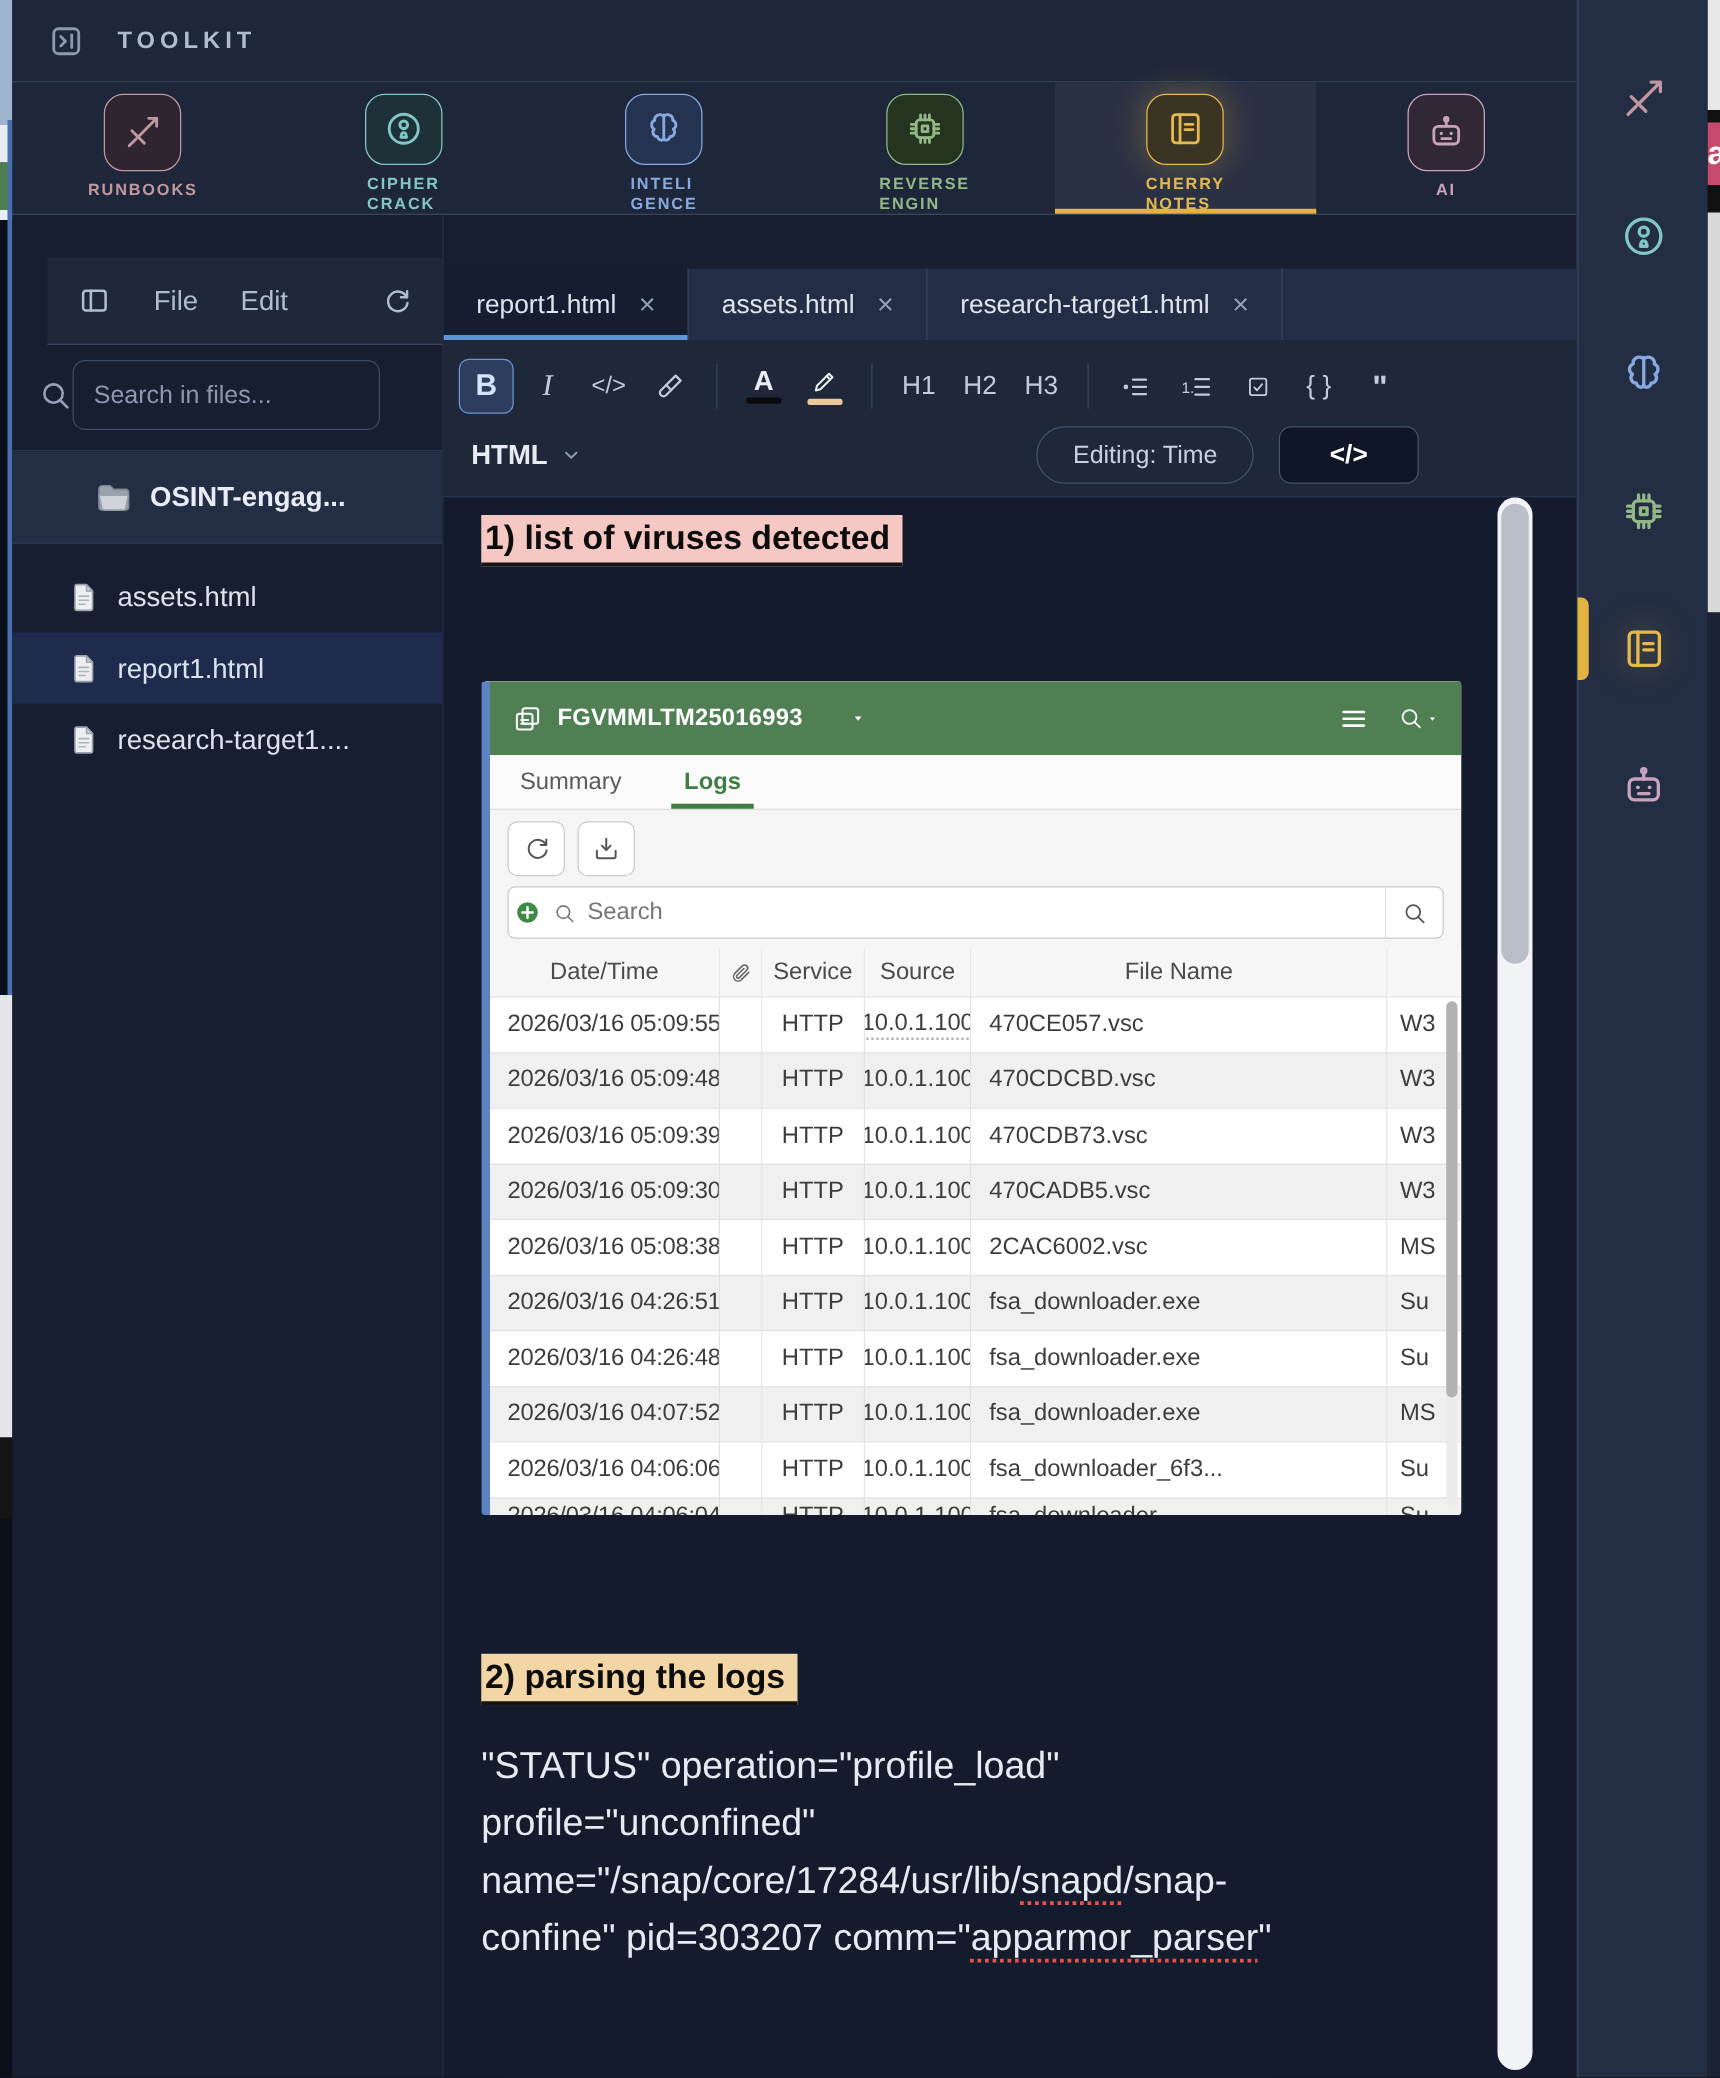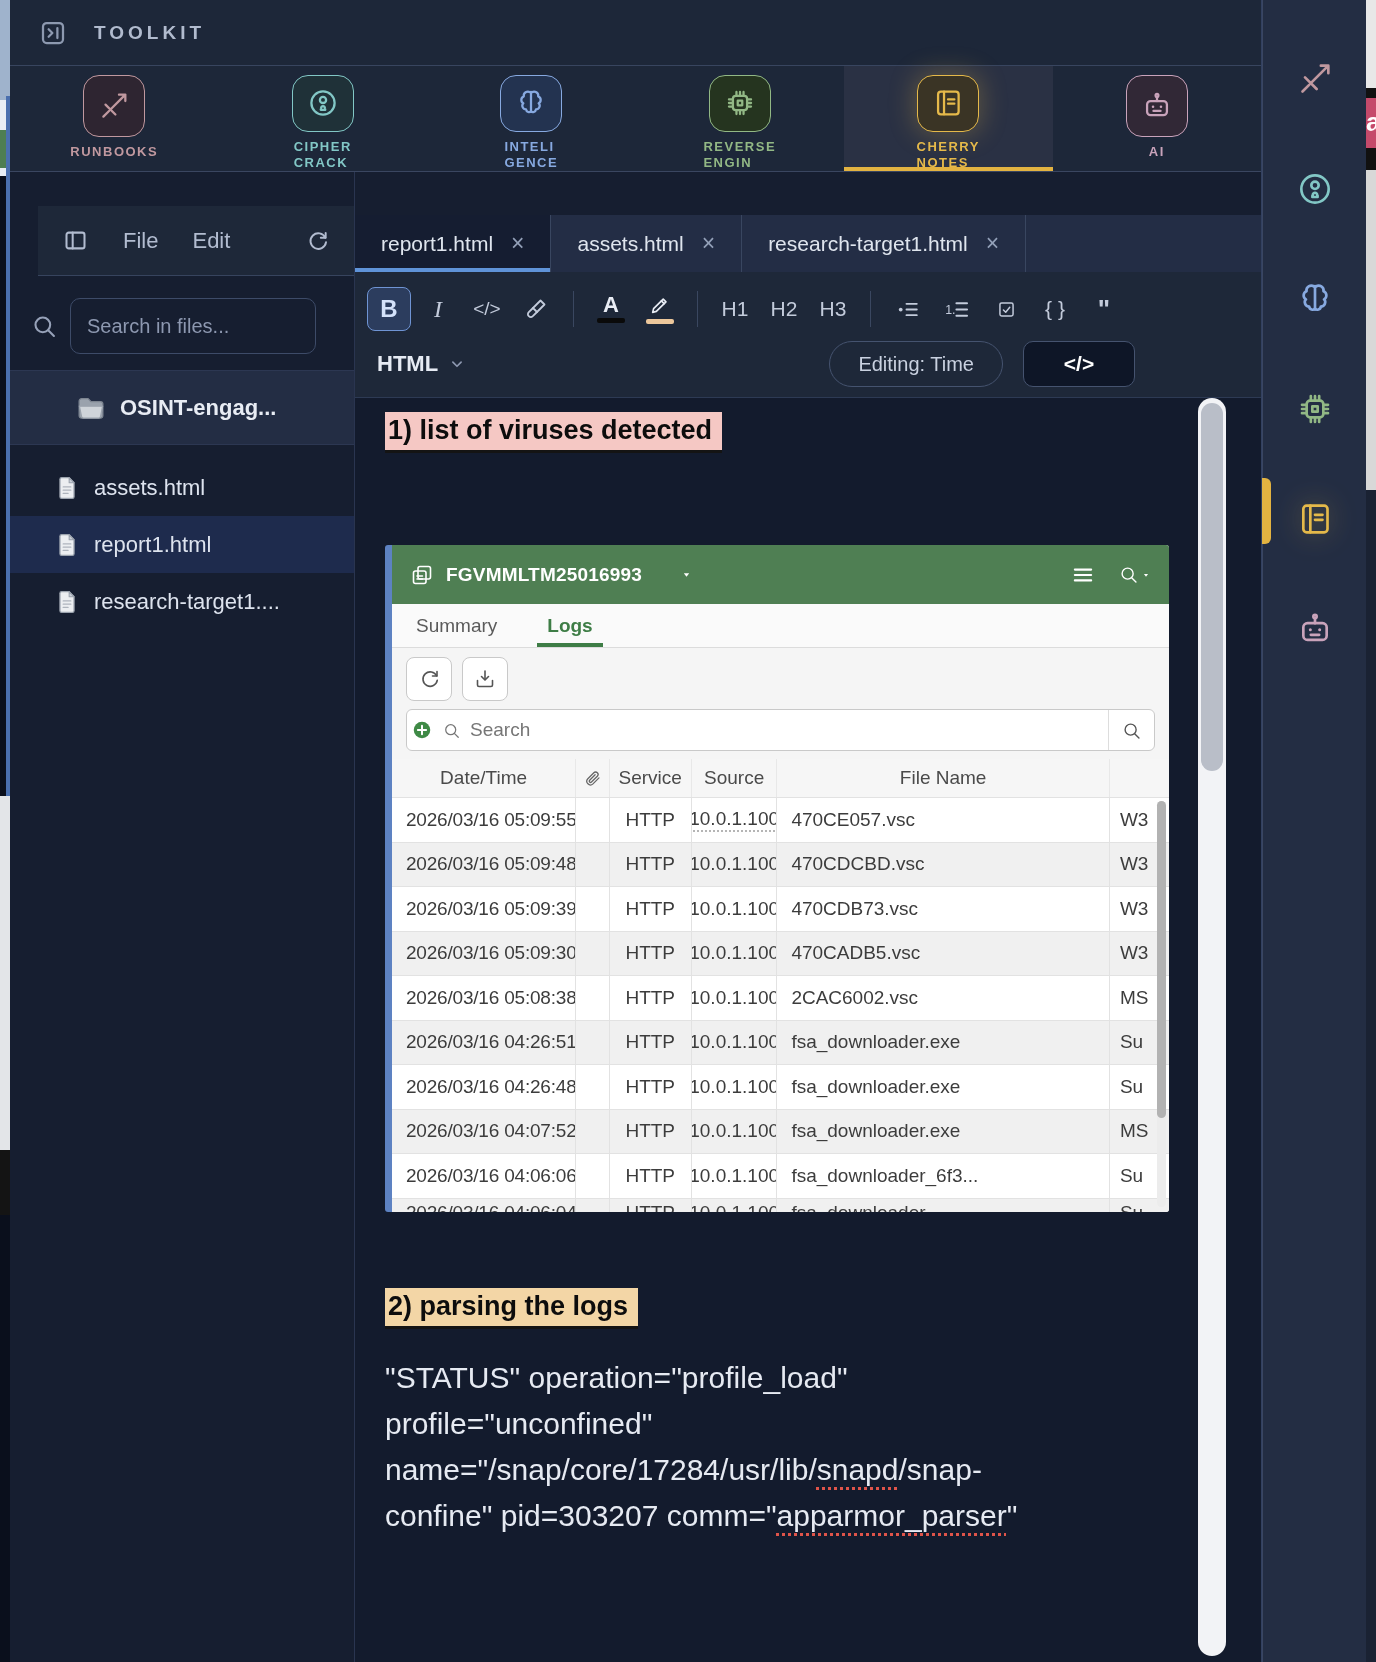--- a/index.html
+++ b/index.html
@@ -28,21 +28,21 @@
   .tool.active .tool-card { box-shadow:0 0 24px 4px rgba(227,179,65,.25); }
   .tool-label { font-size:13px; font-weight:bold; letter-spacing:1.5px; text-align:left; line-height:1.25; white-space:pre-line; }
 
   .main { display:flex; height:1490px; }
 
   
   .file-panel { width:345px; background:#161e30; border-right:1px solid #2a3550; display:flex; flex-direction:column; }
   .menu-row { margin:34px 0 0 28px; height:70px; background:#1e2839; border-bottom:1px solid #37445e; display:flex; align-items:center; gap:34px; padding:0 24px; color:#b2bcd0; }
   .menu-item { font-size:22px; cursor:pointer; }
   .menu-row .push { margin-left:auto; }
-  .search-row { display:flex; align-items:center; margin:22px 0 0 20px; gap:12px; }
+  .search-row { display:flex; align-items:center; margin:12px 0 0 20px; gap:0; }
   .search-row input { width:246px; height:56px; border:1.5px solid #3d4b68; border-radius:10px; background:transparent; color:#c5cede; padding:0 16px; font-size:20px; font-family:inherit; outline:none; }
   .search-row input::placeholder { color:#8d98b0; }
   .fp-divider { margin-top:16px; border-bottom:1px solid #2c3752; }
   .folder-row { height:74px; background:#232d44; border-bottom:1px solid #2c3752; display:flex; align-items:center; padding-left:66px; gap:14px; font-size:22px; font-weight:bold; color:#e8ecf4; cursor:pointer; }
   .file-list { margin-top:14px; }
   .file-item { height:57px; display:flex; align-items:center; padding-left:44px; gap:14px; font-size:22px; color:#dde3ee; cursor:pointer; }
   .file-item.selected { background:#1e2b4d; }
 
   
   .editor { flex:1; background:#161e30; position:relative; }
@@ -543,21 +543,21 @@
                   <div class="c-file">fsa_downloader...</div>
                   <div class="c-threat">Su</div>
                 </div>
               </div>
           </div>
           <div class="f-scroll">
               <div class="thumb"></div>
             </div>
         </div>
 
-        <div style="margin-top:76px">
+        <div style="margin-top:111px">
           <span class="hl-heading" id="h2-hl" style="background: rgb(243, 214, 166);">2) parsing the logs</span>
         </div>
 
         <div class="log-para" id="log-para">
             <div class="log-line"><span>"STATUS" operation="profile_load"</span></div>
             <div class="log-line"><span>profile="unconfined"</span></div>
             <div class="log-line"><span>name="/snap/core/17284/usr/lib/</span><span class="sp-err">snapd</span><span>/snap-</span></div>
             <div class="log-line"><span>confine" pid=303207 comm="</span><span class="sp-err">apparmor_parser</span><span>"</span></div>
           </div>
       </div>

